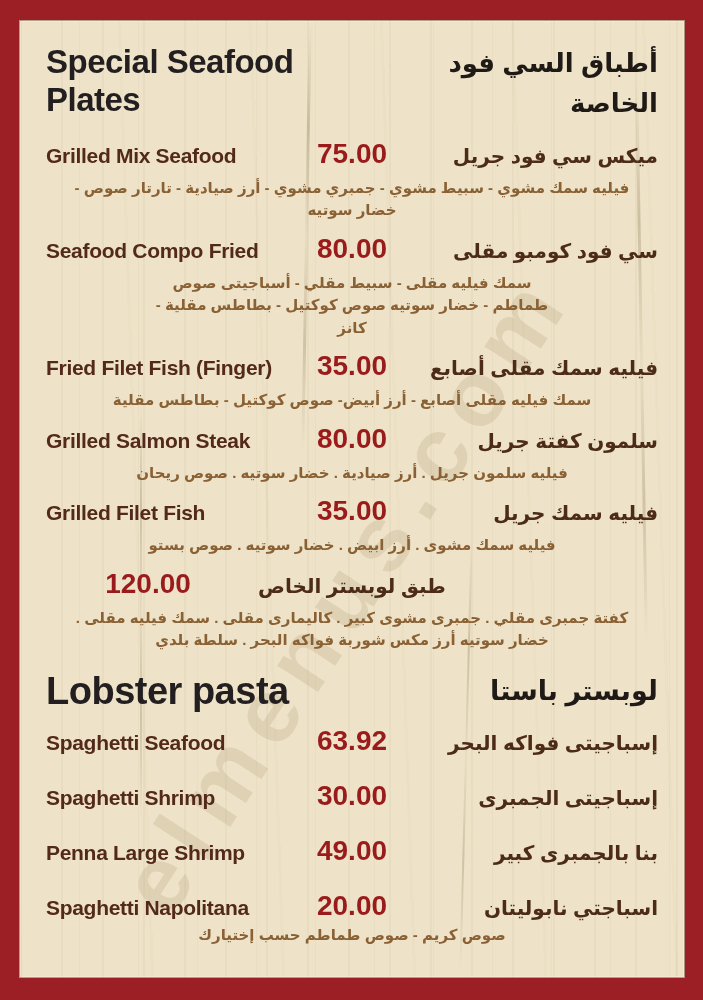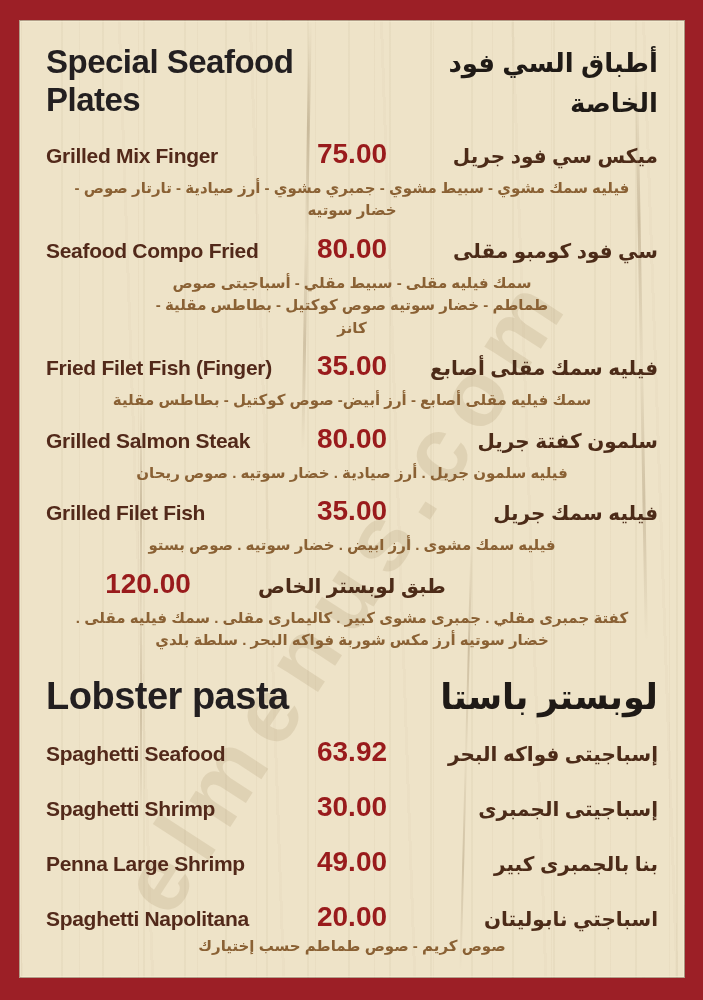--- a/index.html
+++ b/index.html
@@ -69,21 +69,21 @@
     font-size: 26px;
     line-height: 1.55;
     font-weight: bold;
     color: #1f1a16;
     max-width: 235px;
     text-align: right;
   }
   .head-1 { margin-bottom: 14px; }
   .head-2 { margin-top: 18px; margin-bottom: 12px; align-items: center; }
   .head-2 .title-en { font-size: 38px; max-width: none; }
-  .head-2 .title-ar { font-size: 35px; max-width: none; }
+  .head-2 .title-ar { font-size: 27px; max-width: none; }
 
   .item { margin-bottom: 11px; }
   .item-row {
     display: grid;
     grid-template-columns: 1fr auto 1fr;
     align-items: baseline;
     column-gap: 8px;
   }
   .name-en {
     justify-self: start;
@@ -132,21 +132,21 @@
 
     <div class="content">
 
       <div class="section-head head-1">
         <div class="title-en">Special Seafood Plates</div>
         <div class="title-ar" dir="rtl">أطباق السي فود الخاصة</div>
       </div>
 
       <div class="item">
         <div class="item-row">
-          <span class="name-en">Grilled Mix Finger</span>
+          <span class="name-en">Grilled Mix Seafood</span>
           <span class="price">75.00</span>
           <span class="name-ar" dir="rtl">ميكس سي فود جريل</span>
         </div>
         <div class="desc" dir="rtl">فيليه سمك مشوي - سبيط مشوي - جمبري مشوي - أرز صيادية - تارتار صوص - خضار سوتيه</div>
       </div>
 
       <div class="item">
         <div class="item-row">
           <span class="name-en">Seafood Compo Fried</span>
           <span class="price">80.00</span>

